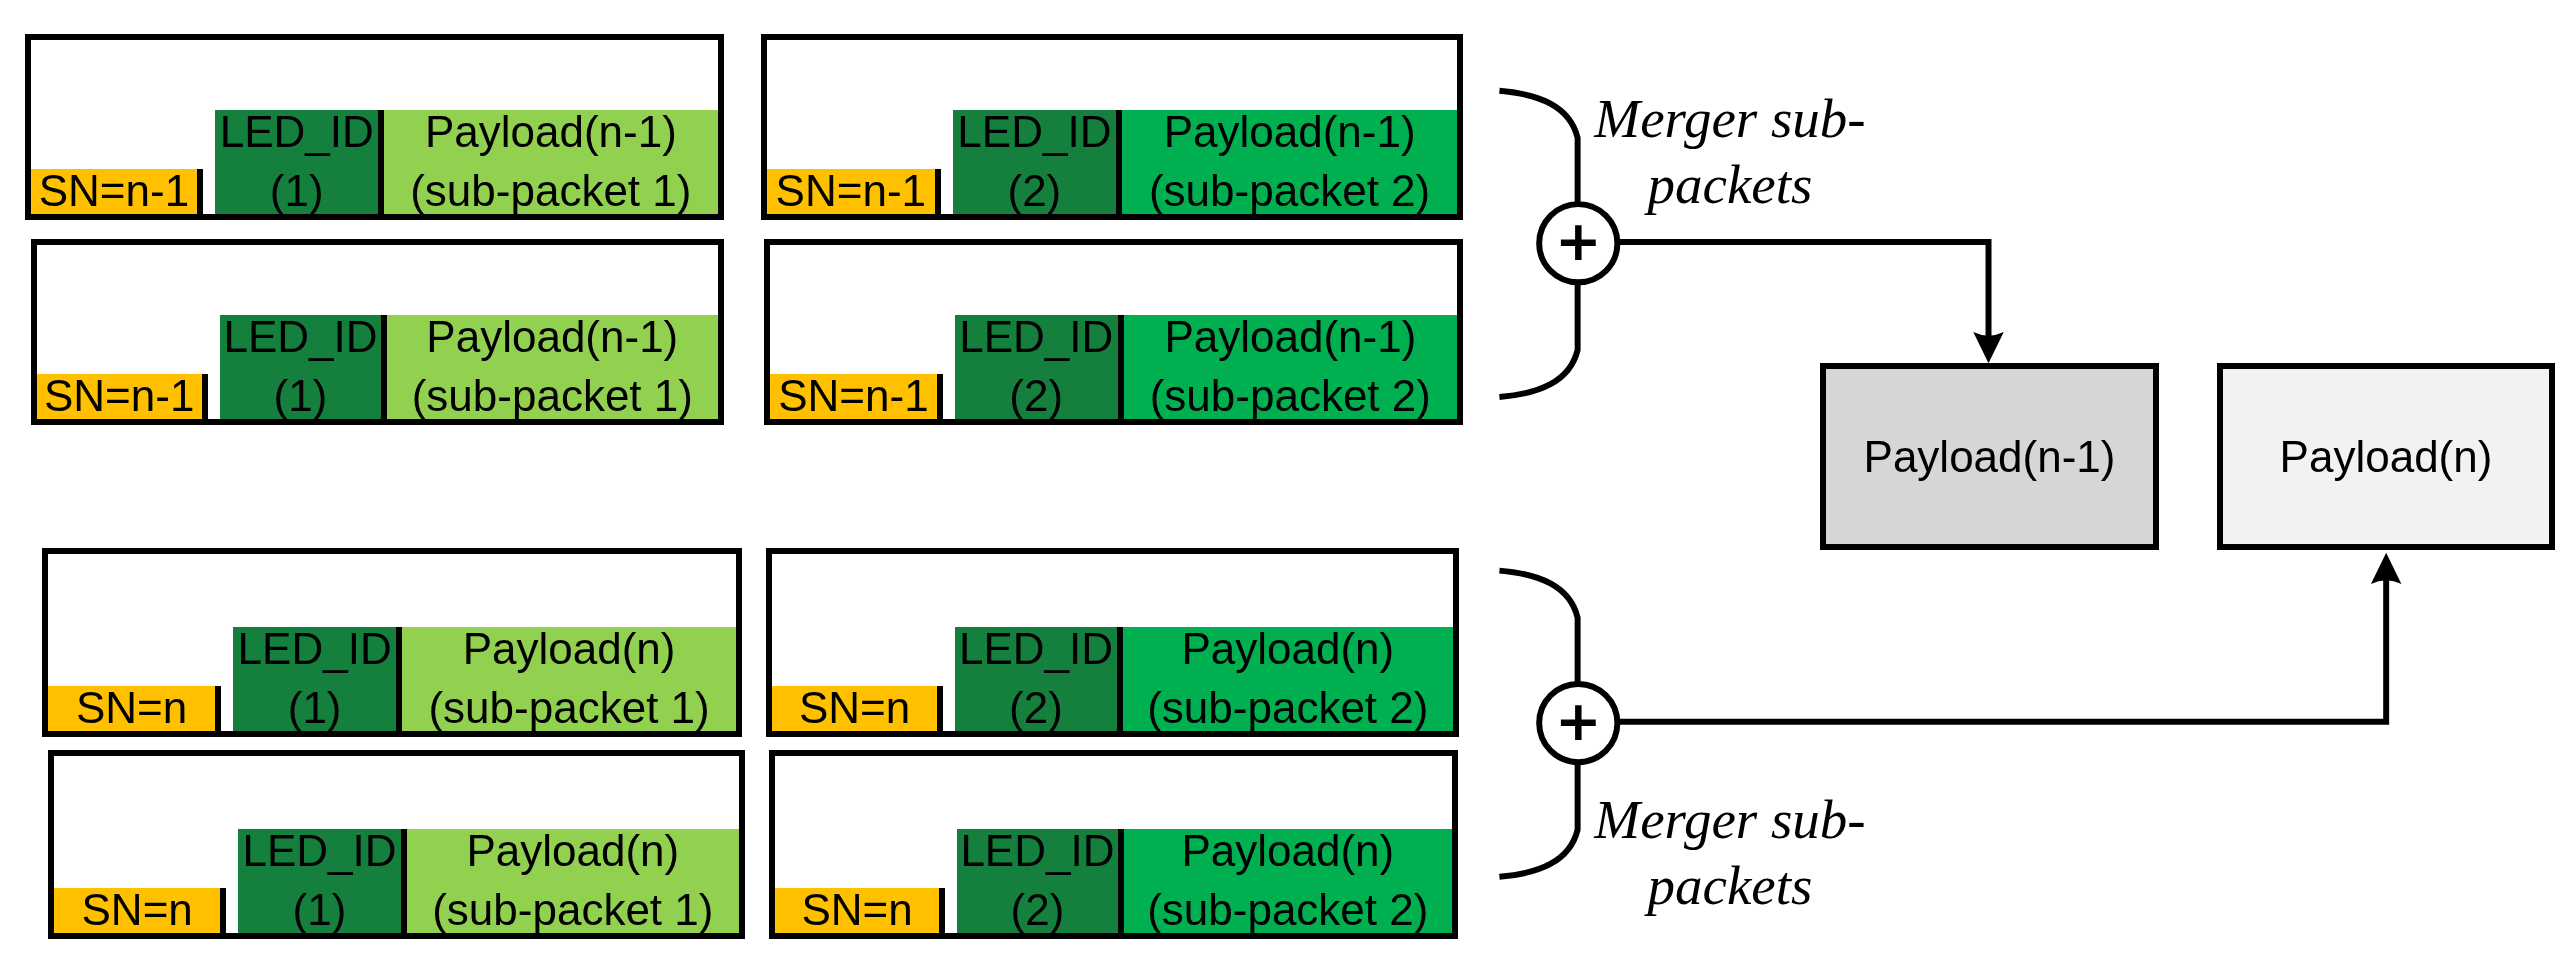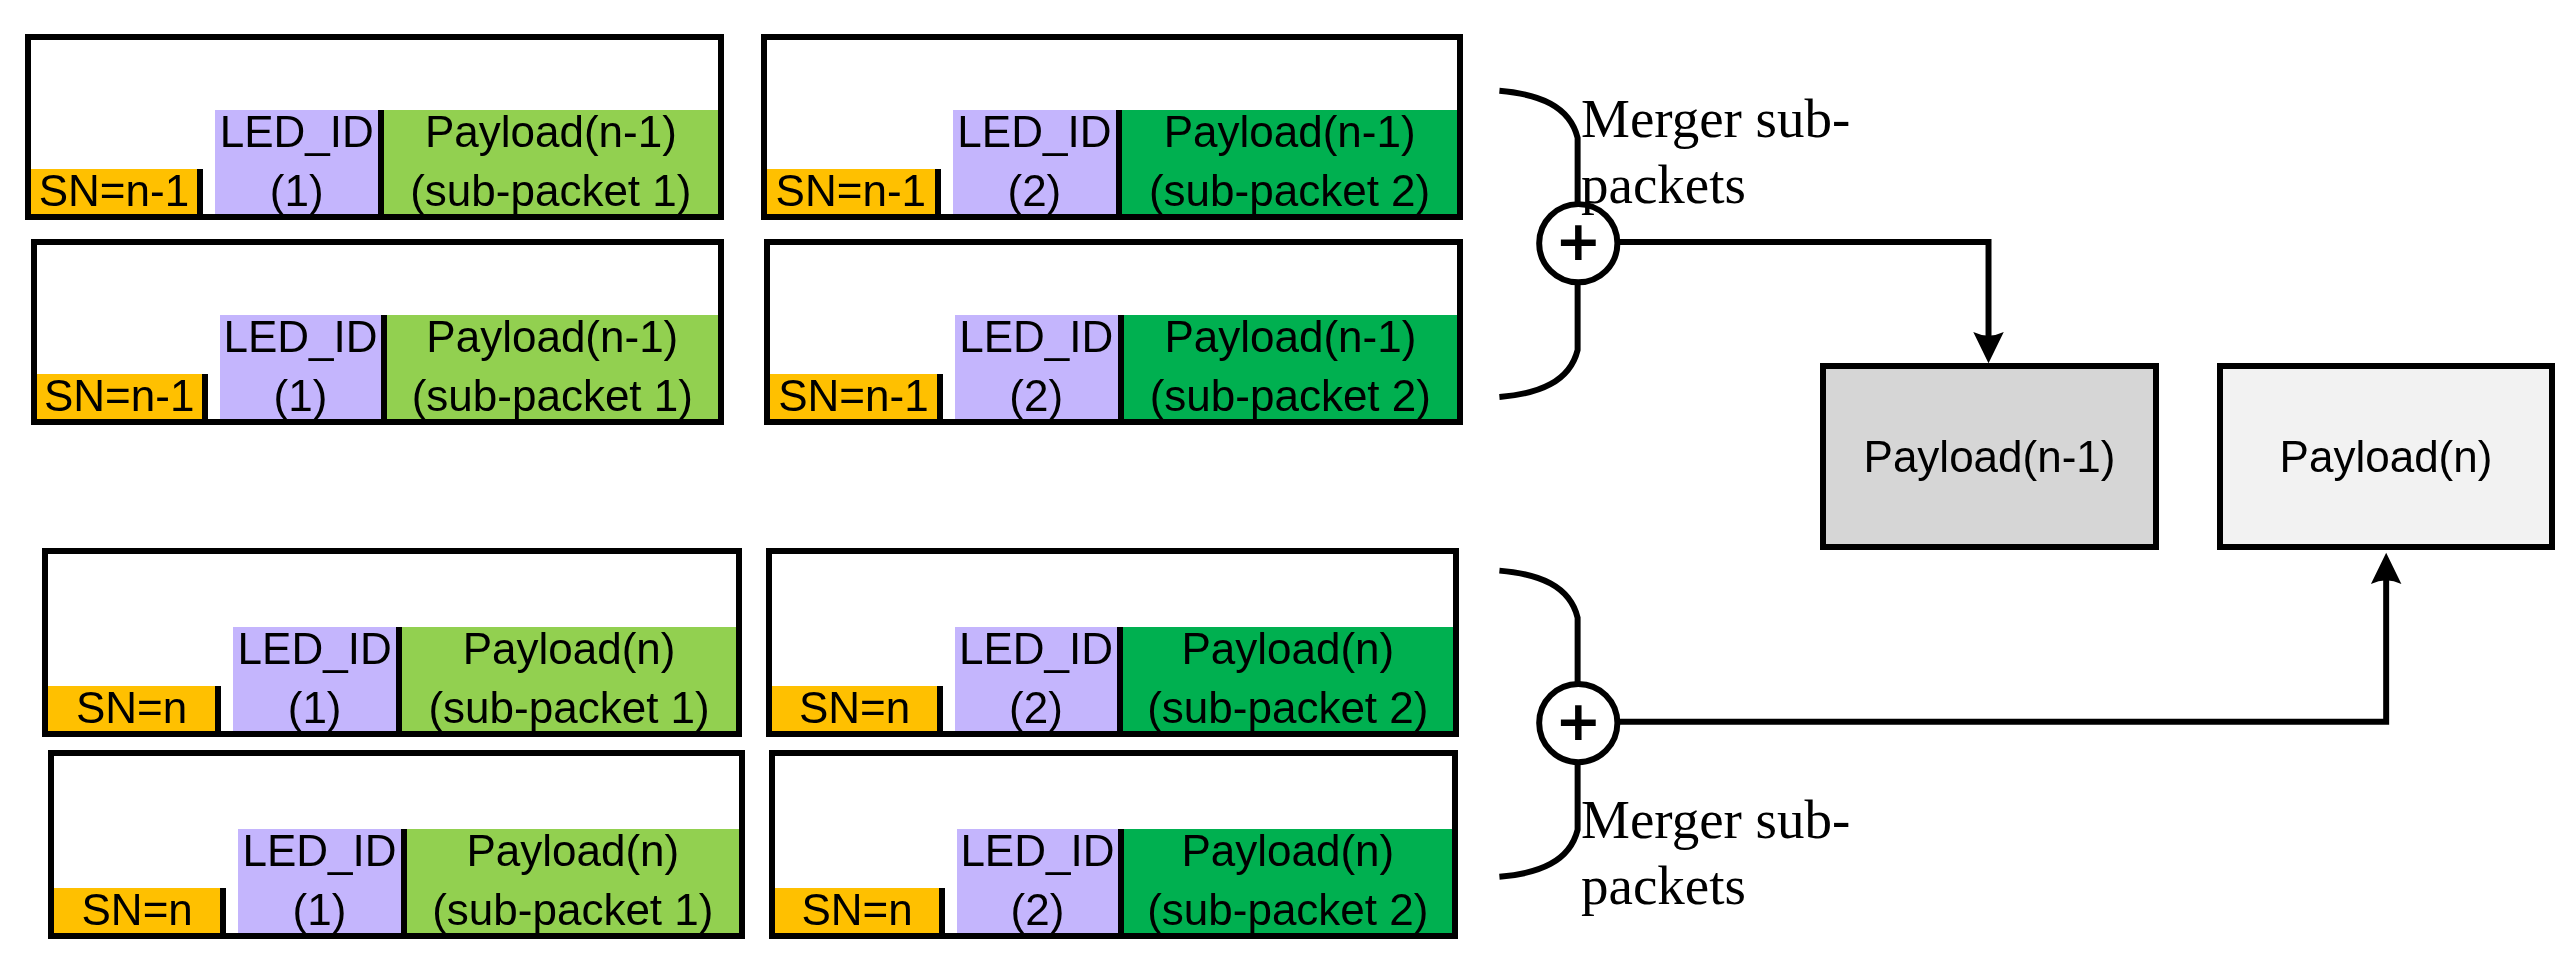--- a/index.html
+++ b/index.html
@@ -25,43 +25,44 @@
     justify-content: center;
     align-items: center;
     text-align: center;
     font-size: 44px;
     line-height: 1.02;
     color: #000;
     gap: 14.6px;
   }
   .cell span { display: block; white-space: nowrap; }
   .cell-sn  { width: 25.6%; border-right: 6px solid #000; background: #FFC000; }
-  .cell-led { width: 25.0%; border-right: 6px solid #000; background: #c4b5fd; margin-left: 12px; }
+  .cell-led { width: 25.0%; border-right: 6px solid #000; background: #15803d; margin-left: 12px; }
   .cell-pay { width: 49.4%; }
   .pay-sub1 { background: #92D050; }
   .pay-sub2 { background: #00B050; }
   .outbox {
     position: absolute;
     border: 6.6px solid #000;
     display: flex;
     align-items: center;
     justify-content: center;
     font-size: 44px;
     color: #000;
   }
   .outbox-prev { background: #D6D6D6; }
   .outbox-curr { background: #F2F2F2; }
   .merger-label {
     position: absolute;
     width: 298px;
-    text-align: left;
+    text-align: center;
     font-family: "Liberation Serif", serif;
     font-size: 55px;
     line-height: 66px;
     color: #000;
+    font-style: italic;
   }
   .merger-label span { display: block; white-space: nowrap; }
   #overlay { position: absolute; left: 0; top: 0; }
   .stroke { fill: none; stroke: #000; stroke-width: 9; }
   .node { fill: #fff; stroke: #000; stroke-width: 9; }
   .head { fill: #000; stroke: none; }
   .plus-text {
     font-family: "DejaVu Sans", sans-serif;
     font-size: 84px;
     font-weight: bold;

